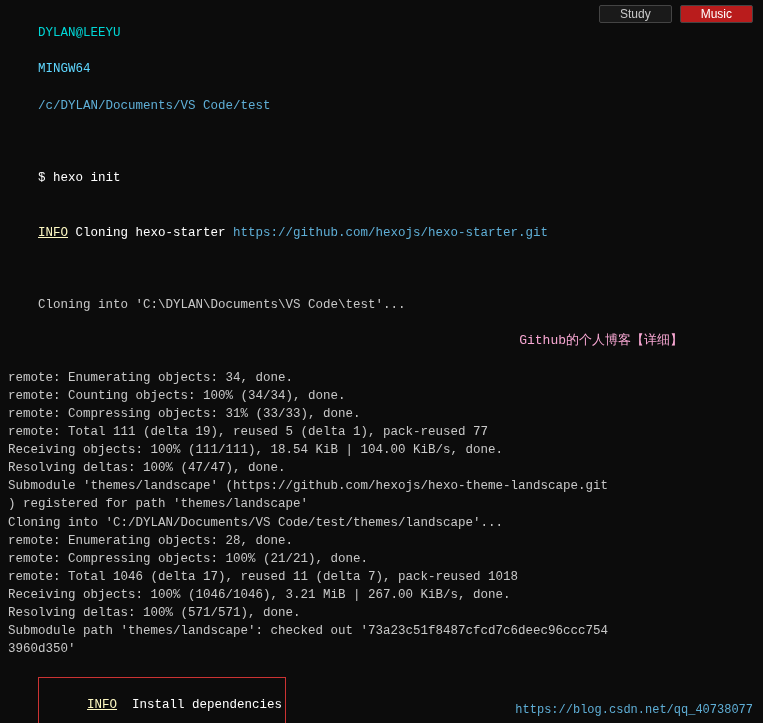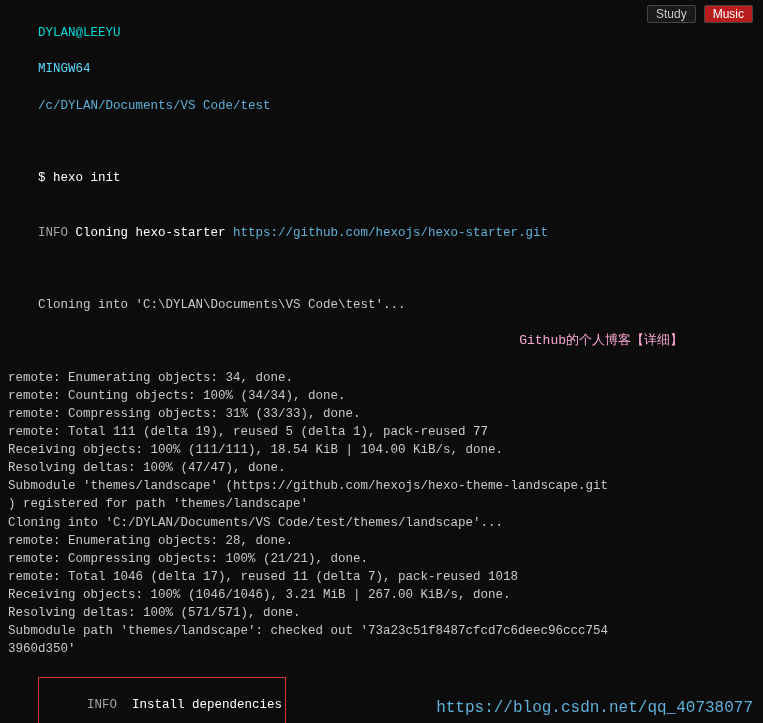--- a/index.html
+++ b/index.html
@@ -28,45 +28,45 @@
     .prompt-user { color: #00d7d7; }
     .prompt-path { color: #5fd7ff; }
     .white-text { color: #ffffff; }
     .link-text { color: #5fafd7; }
 
     .bottom-right {
       position: absolute;
       bottom: 6px;
       right: 10px;
       color: #5fafd7;
-      font-size: 16px;
+      font-size: 12px;
     }
 
     .top-right-buttons {
       position: absolute;
       top: 5px;
       right: 10px;
       display: flex;
       gap: 8px;
     }
     .top-btn {
       background: #1a1a1a;
       color: #c8c8c8;
       border: 1px solid #444;
-      padding: 1px 8px;
+      padding: 1px 20px;
       font-size: 12px;
       cursor: pointer;
       border-radius: 2px;
     }
     .top-btn-active {
       background: #b91c1c;
       color: #ffffff;
     }
 
-    .info-yellow { color: #a3a3a3; }
+    .info-yellow { color: #fef9c3; text-decoration: underline; }
   </style>
 </head>
 <body>
 
 <div class="terminal">
 
   <div class="line">
     <span class="prompt-user">DYLAN@LEEYU</span>
     <span style="color:#c8c8c8"> </span>
     <span class="prompt-path">MINGW64</span>

